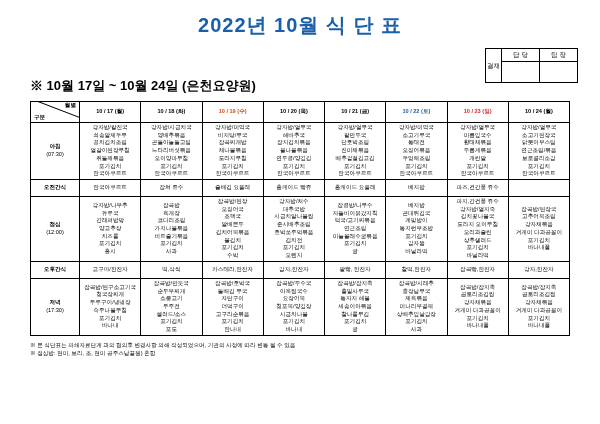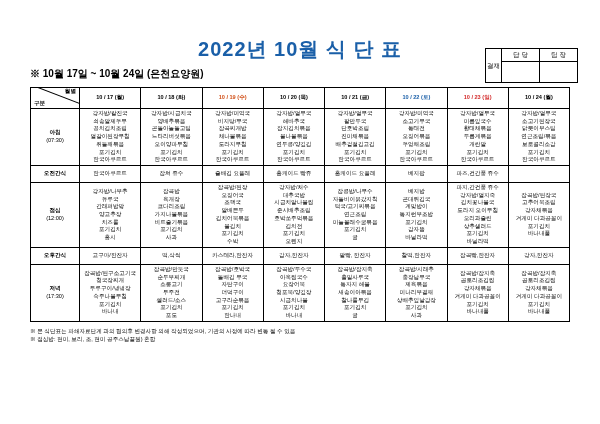--- a/index.html
+++ b/index.html
@@ -20,21 +20,21 @@
     height: 424px;
     box-sizing: border-box;
     padding: 0;
   }
   .title {
     text-align: center;
     font-size: 20px;
     font-weight: bold;
     letter-spacing: 1px;
     color: #1a5fa8;
-    padding-top: 36px;
+    padding-top: 12px;
     padding-bottom: 4px;
   }
   .approval {
     position: absolute;
     top: 48px;
     right: 22px;
     border-collapse: collapse;
     font-size: 6.5px;
   }
   .approval td {
@@ -49,22 +49,23 @@
   }
   .approval .hd {
     width: 35px;
     height: 10px;
   }
   .approval .cell {
     width: 35px;
     height: 18px;
   }
   .note-top {
+    margin-top: 34px;
     margin-left: 30px;
-    font-size: 10px;
+    font-size: 13px;
     font-weight: bold;
   }
   table.menu {
     border-collapse: collapse;
     margin: 6px auto 0 auto;
     width: 540px;
     table-layout: fixed;
   }
   table.menu td, table.menu th {
     border: 1px solid #000;

